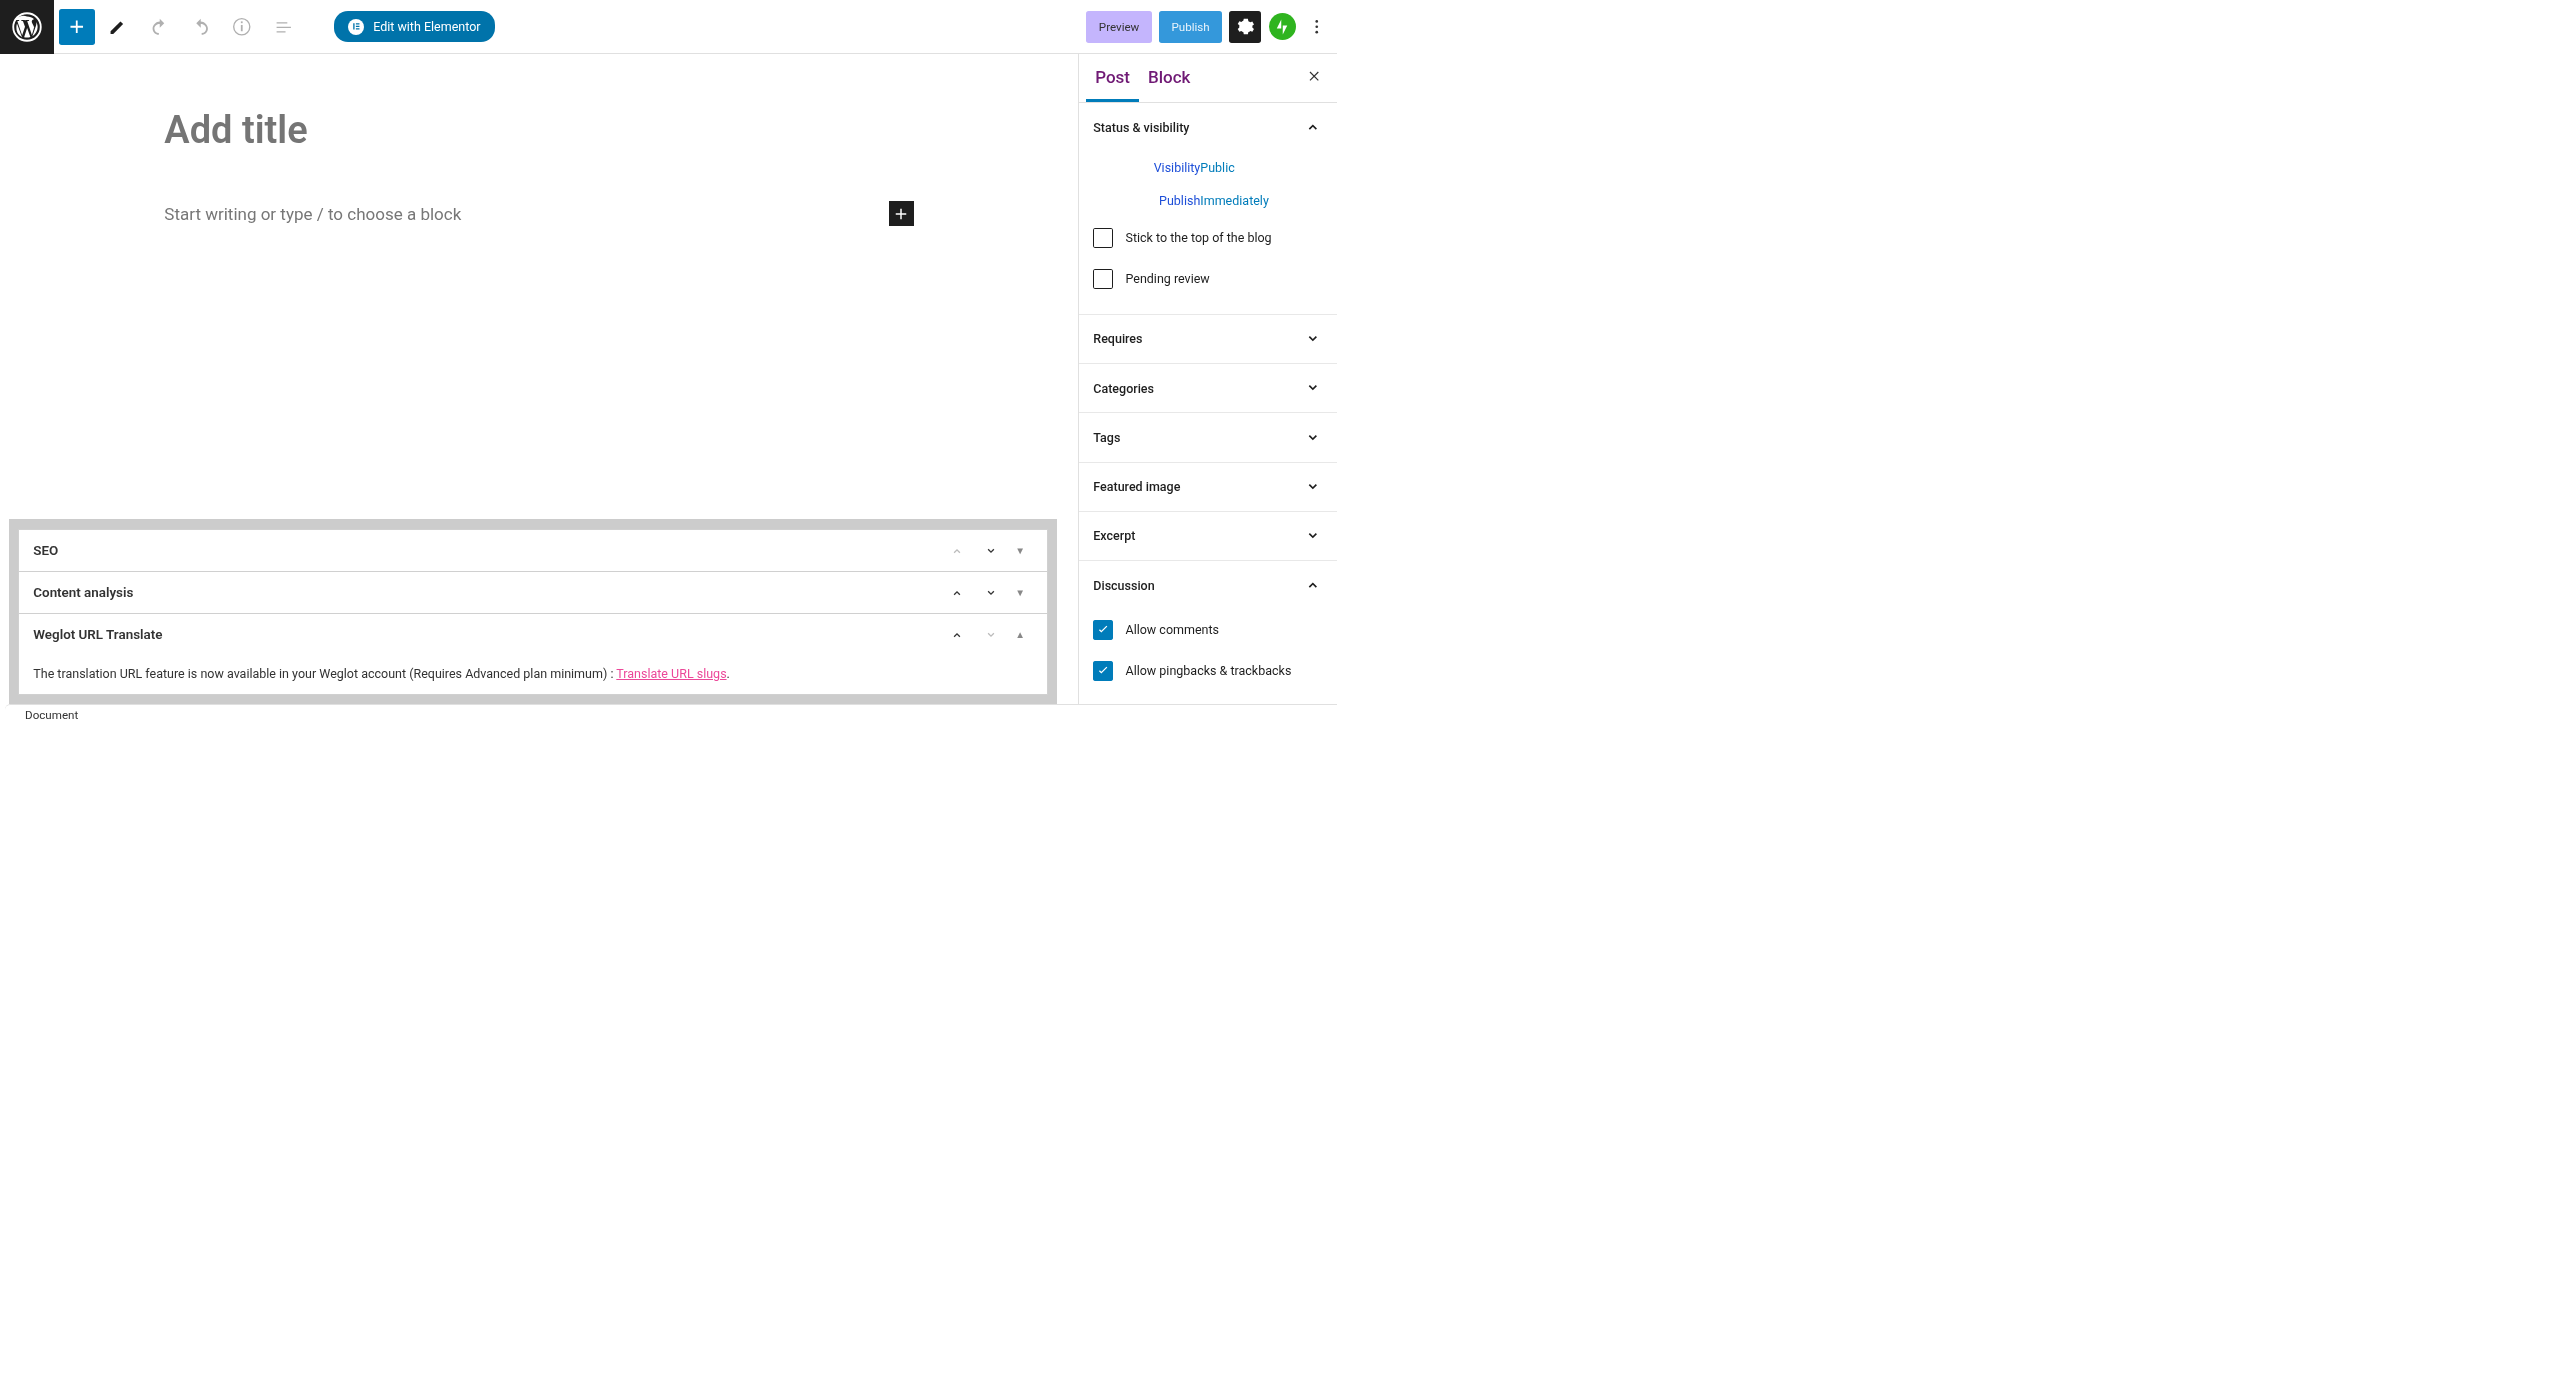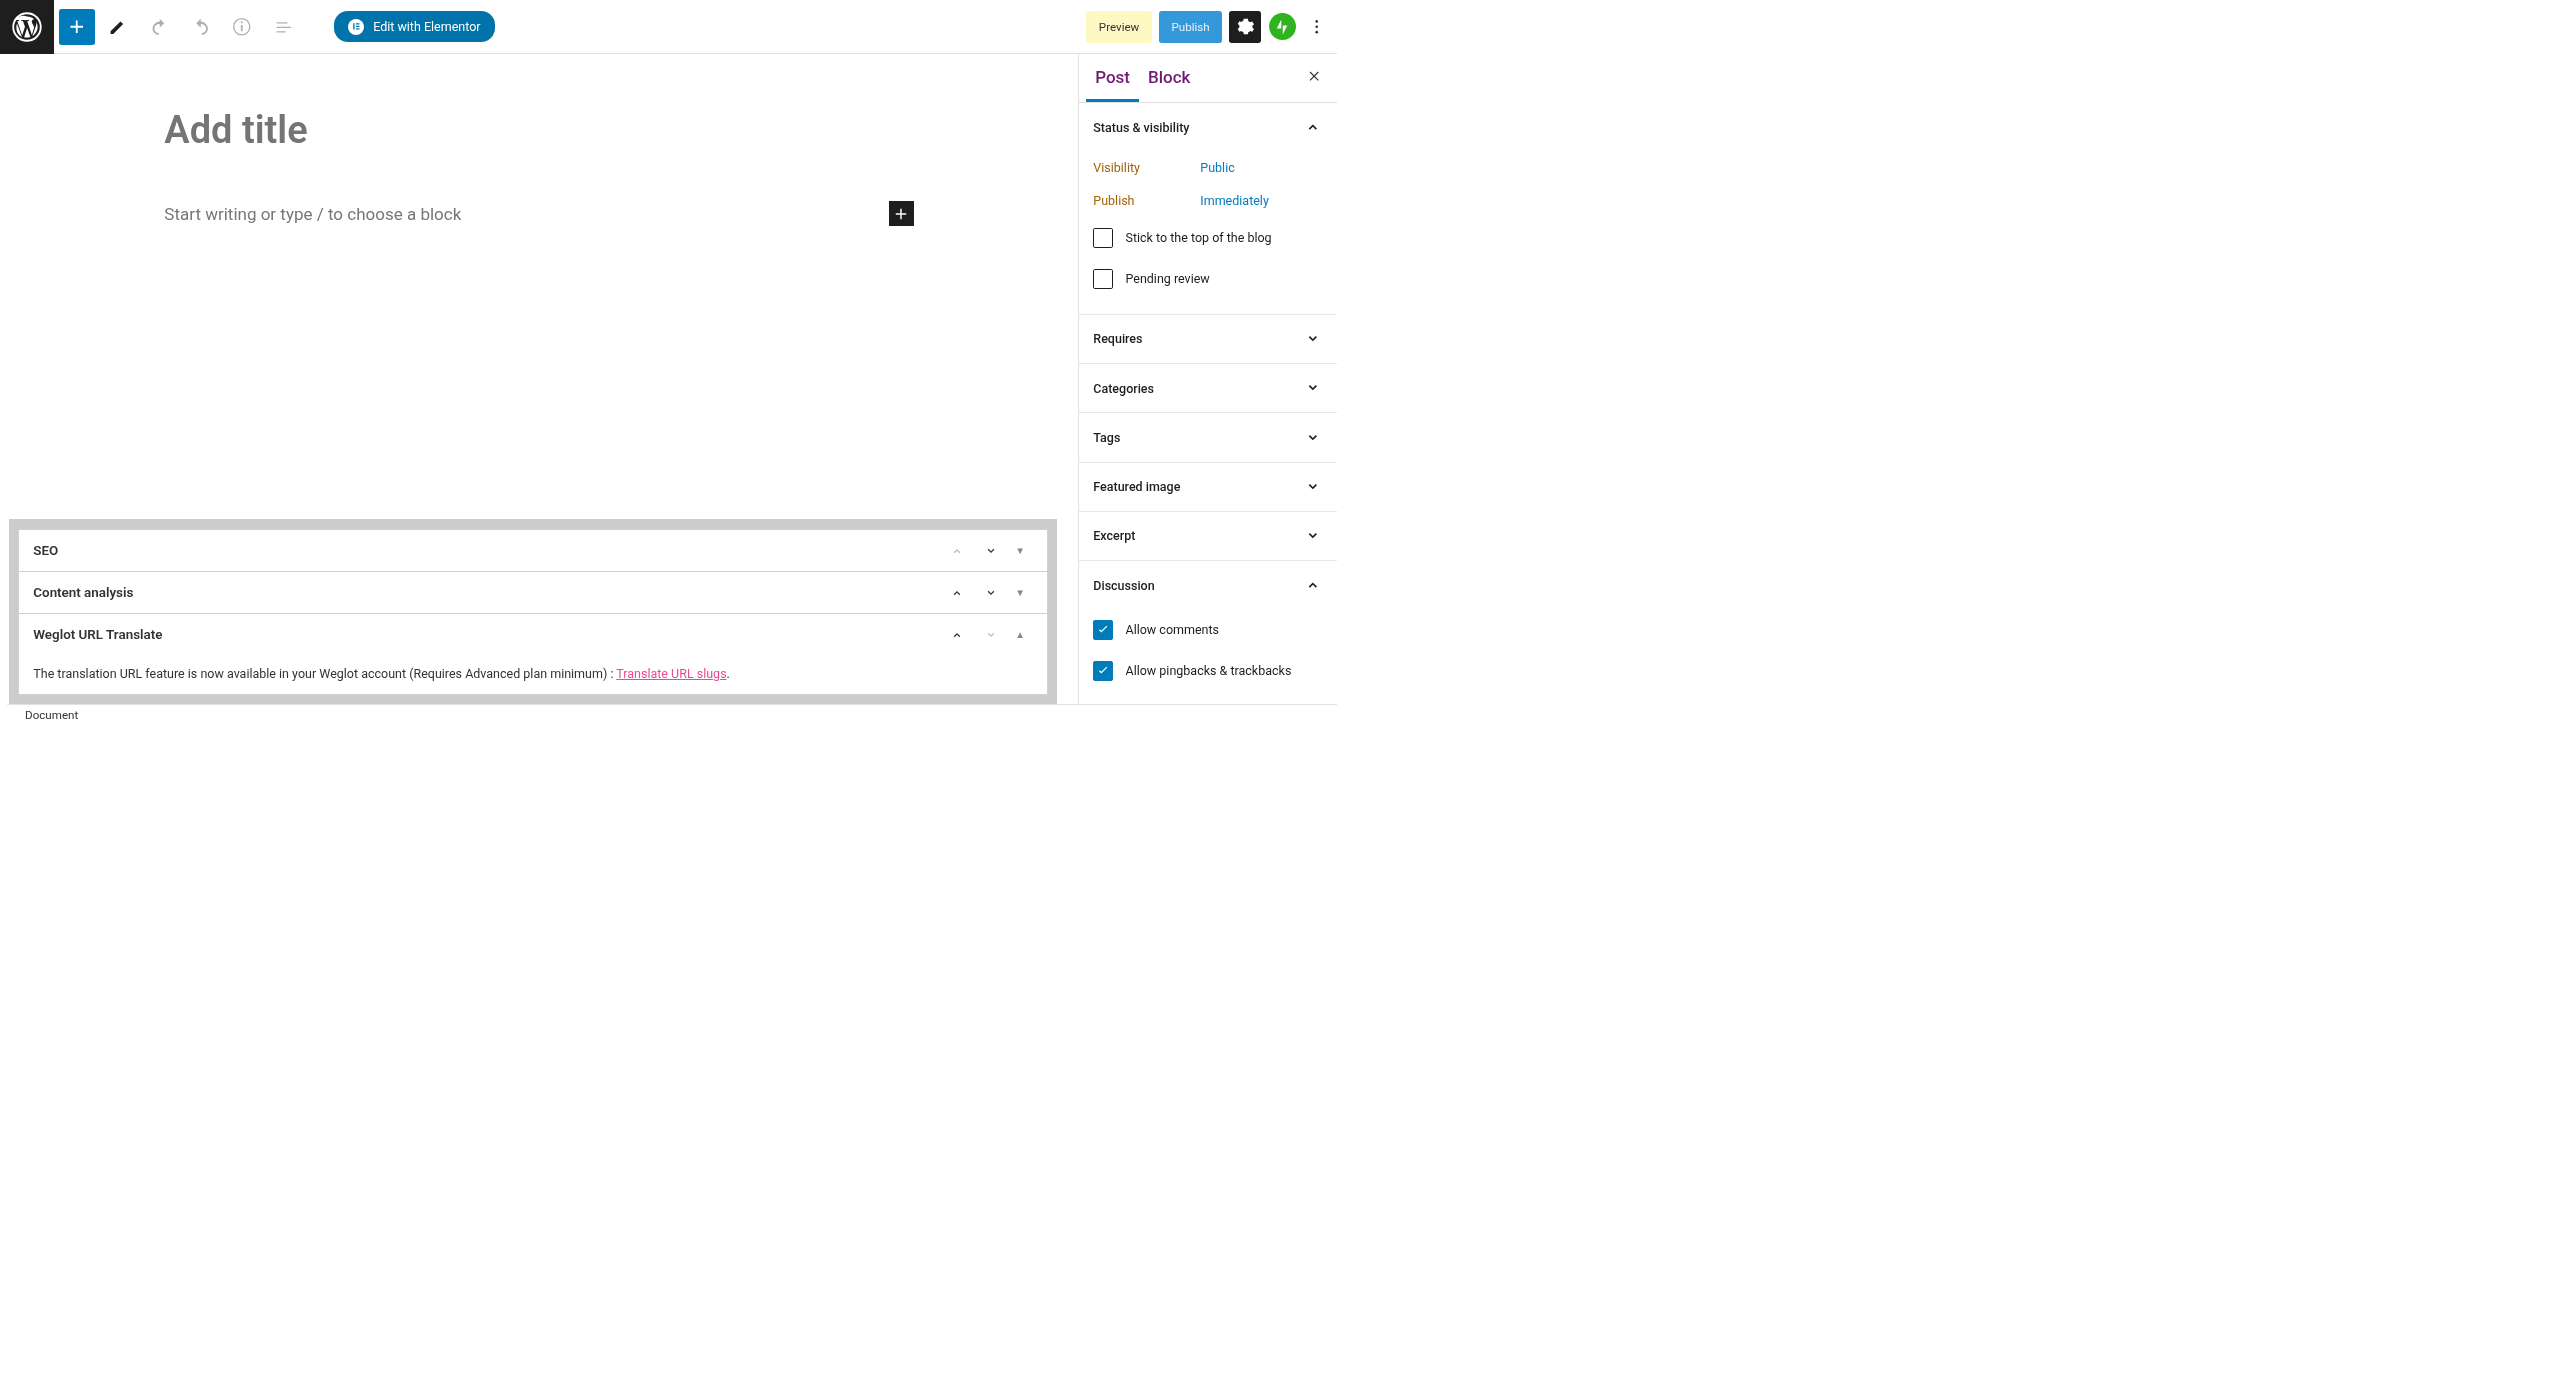--- a/index.html
+++ b/index.html
@@ -12,21 +12,21 @@
 .toolbar-left { display: flex; align-items: center; gap: 5.4px; padding-left: 4.5px; }
 .icon-btn { width: 36px; height: 36px; display: flex; align-items: center; justify-content: center; cursor: pointer; border-radius: 2.7px; }
 .icon-btn.add { background: #007cba; }
 .icon-btn.add svg { fill: #fff; }
 .icon-btn svg { width: 21.5px; height: 21.5px; fill: #1e1e1e; }
 .icon-btn.disabled svg { fill: #b0b0b0; }
 .elementor-btn { background: #0073aa; color: #fff; border: none; padding: 7.2px 14.3px; border-radius: 14px; font-size: 12.5px; display: flex; align-items: center; gap: 9px; margin-left: 27px; cursor: pointer; }
 .elementor-btn .e-circle { width: 16px; height: 16px; background: #fff; border-radius: 50%; display: flex; align-items: center; justify-content: center; }
 .elementor-btn .e-circle svg { width: 10.7px; height: 10.7px; fill: #0073aa; }
 .toolbar-right { margin-left: auto; display: flex; align-items: center; gap: 7.2px; padding-right: 7.2px; }
-.preview-btn { background: #fef9c3; color: #333; border: none; padding: 9px 12.5px; border-radius: 2.7px; font-size: 11.6px; cursor: pointer; }
+.preview-btn { background: #c4b5fd; color: #333; border: none; padding: 9px 12.5px; border-radius: 2.7px; font-size: 11.6px; cursor: pointer; }
 .publish-btn { background: #3498db; color: #e8f3fb; border: none; padding: 9px 12.5px; border-radius: 2.7px; font-size: 11.6px; cursor: pointer; }
 .gear-btn { width: 32px; height: 32px; background: #1e1e1e; display: flex; align-items: center; justify-content: center; border-radius: 2.7px; cursor: pointer; }
 .gear-btn svg { fill: #fff; width: 19.7px; height: 19.7px; }
 .jetpack-btn { width: 27px; height: 27px; background: #2fb41f; border-radius: 50%; display: flex; align-items: center; justify-content: center; cursor: pointer; }
 .jetpack-btn svg { width: 18px; height: 18px; fill: #fff; }
 .more-btn { width: 27px; height: 32px; display: flex; align-items: center; justify-content: center; cursor: pointer; }
 .more-btn svg { width: 21.5px; height: 21.5px; fill: #333; }
 
 
 .main { display: flex; height: calc(100% - 54px - 22.4px); }
@@ -57,21 +57,21 @@
 .sidebar-tabs { display: flex; align-items: center; border-bottom: 0.9px solid #e0e0e0; padding: 0 7.2px; }
 .tab { padding: 12.5px 9px; font-size: 17px; color: #701a75; cursor: pointer; border-bottom: 3.6px solid transparent; font-weight: 500; }
 .tab.active { border-bottom-color: #007cba; font-weight: 500; }
 .close-sidebar { margin-left: auto; padding: 9px; cursor: pointer; }
 .close-sidebar svg { width: 14.3px; height: 14.3px; fill: #333; }
 .panel { border-bottom: 0.9px solid #e8e8e8; }
 .panel-header { display: flex; align-items: center; justify-content: space-between; padding: 14.3px 14.3px; font-size: 12.5px; font-weight: 500; color: #1e1e1e; cursor: pointer; }
 .panel-header svg { width: 19.7px; height: 19.7px; fill: #1e1e1e; }
 .panel-body { padding: 0 14.3px 14.3px 14.3px; }
 .row { display: flex; align-items: center; padding: 9px 0; font-size: 12.5px; }
-.row-label { min-width: 107px; color: #a16207; }
+.row-label { min-width: 107px; color: #1d4ed8; text-align: right; }
 .row-value { color: #007cba; cursor: pointer; }
 .checkbox-row { display: flex; align-items: center; gap: 12.5px; padding: 10.7px 0; font-size: 12.5px; color: #1e1e1e; cursor: pointer; }
 .checkbox { width: 19.7px; height: 19.7px; border: 1.3px solid #1e1e1e; border-radius: 1.8px; display: flex; align-items: center; justify-content: center; }
 .checkbox.checked { background: #007cba; border-color: #007cba; }
 .checkbox.checked svg { width: 14.3px; height: 14.3px; fill: #fff; }
 
 
 .footer { height: 22.4px; border-top: 0.9px solid #e0e0e0; display: flex; align-items: center; padding: 0 19.7px; font-size: 11.6px; color: #333; border-top-left-radius: 5.4px; margin-left: 5.4px; }
 </style>
 </head>

